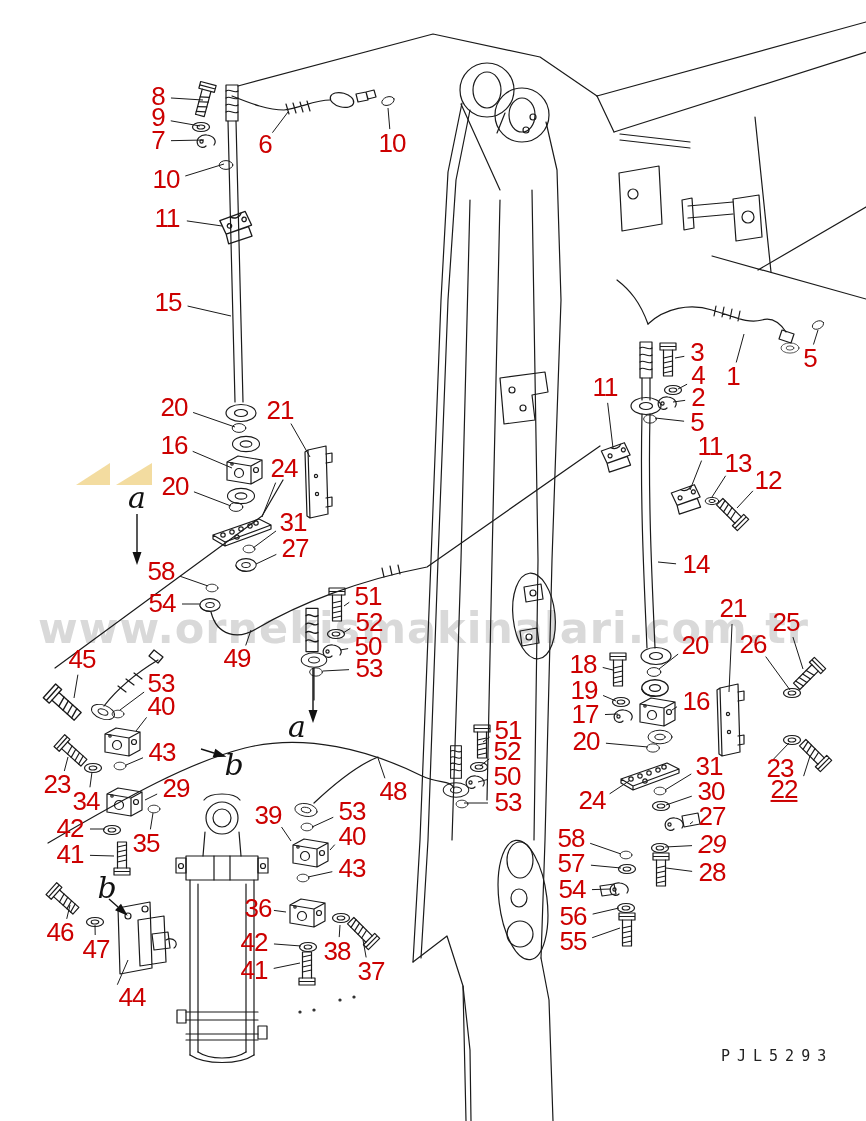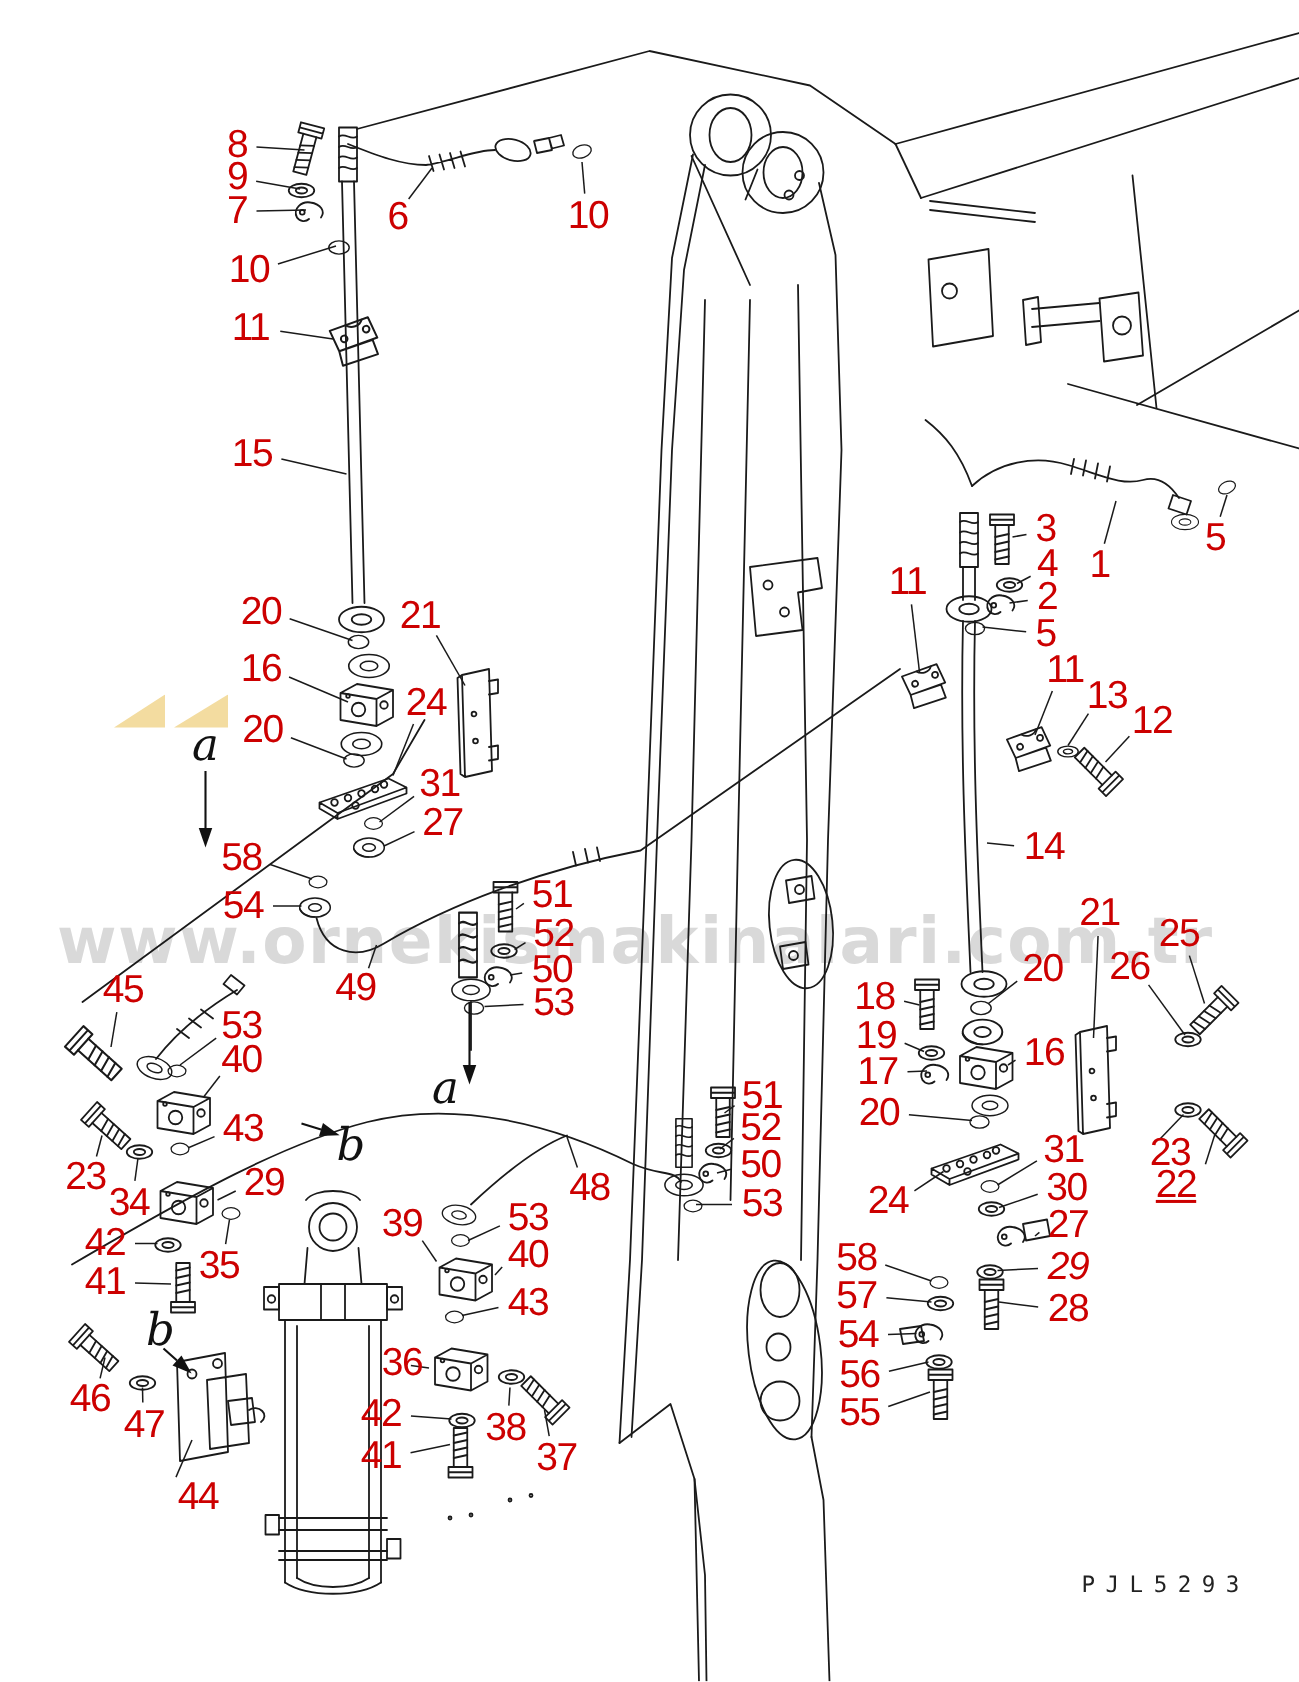--- a/index.html
+++ b/index.html
@@ -429,21 +429,21 @@
       <span class="callout" style="left: 70px; top: 829px;">42</span>
       <span class="callout" style="left: 70px; top: 855px;">41</span>
       <span class="callout" style="left: 146px; top: 844px;">35</span>
       <span class="callout" style="left: 268px; top: 816px;">39</span>
       <span class="callout" style="left: 352px; top: 812px;">53</span>
       <span class="callout" style="left: 352px; top: 837px;">40</span>
       <span class="callout" style="left: 393px; top: 792px;">48</span>
       <span class="callout" style="left: 60px; top: 933px;">46</span>
       <span class="callout" style="left: 96px; top: 950px;">47</span>
       <span class="callout" style="left: 108px; top: 998px; margin-left: 24px;">44</span>
-      <span class="callout" style="left: 268px; top: 909px;">36</span>
+      <span class="callout" style="left: 258px; top: 909px;">36</span>
       <span class="callout" style="left: 254px; top: 943px;">42</span>
       <span class="callout" style="left: 254px; top: 971px;">41</span>
       <span class="callout" style="left: 352px; top: 869px;">43</span>
       <span class="callout" style="left: 337px; top: 952px;">38</span>
       <span class="callout" style="left: 371px; top: 972px;">37</span>
       <span class="callout" style="left: 697px; top: 353px;">3</span>
       <span class="callout" style="left: 698px; top: 376px;">4</span>
       <span class="callout" style="left: 698px; top: 398px;">2</span>
       <span class="callout" style="left: 697px; top: 423px;">5</span>
       <span class="callout" style="left: 733px; top: 377px;">1</span>

